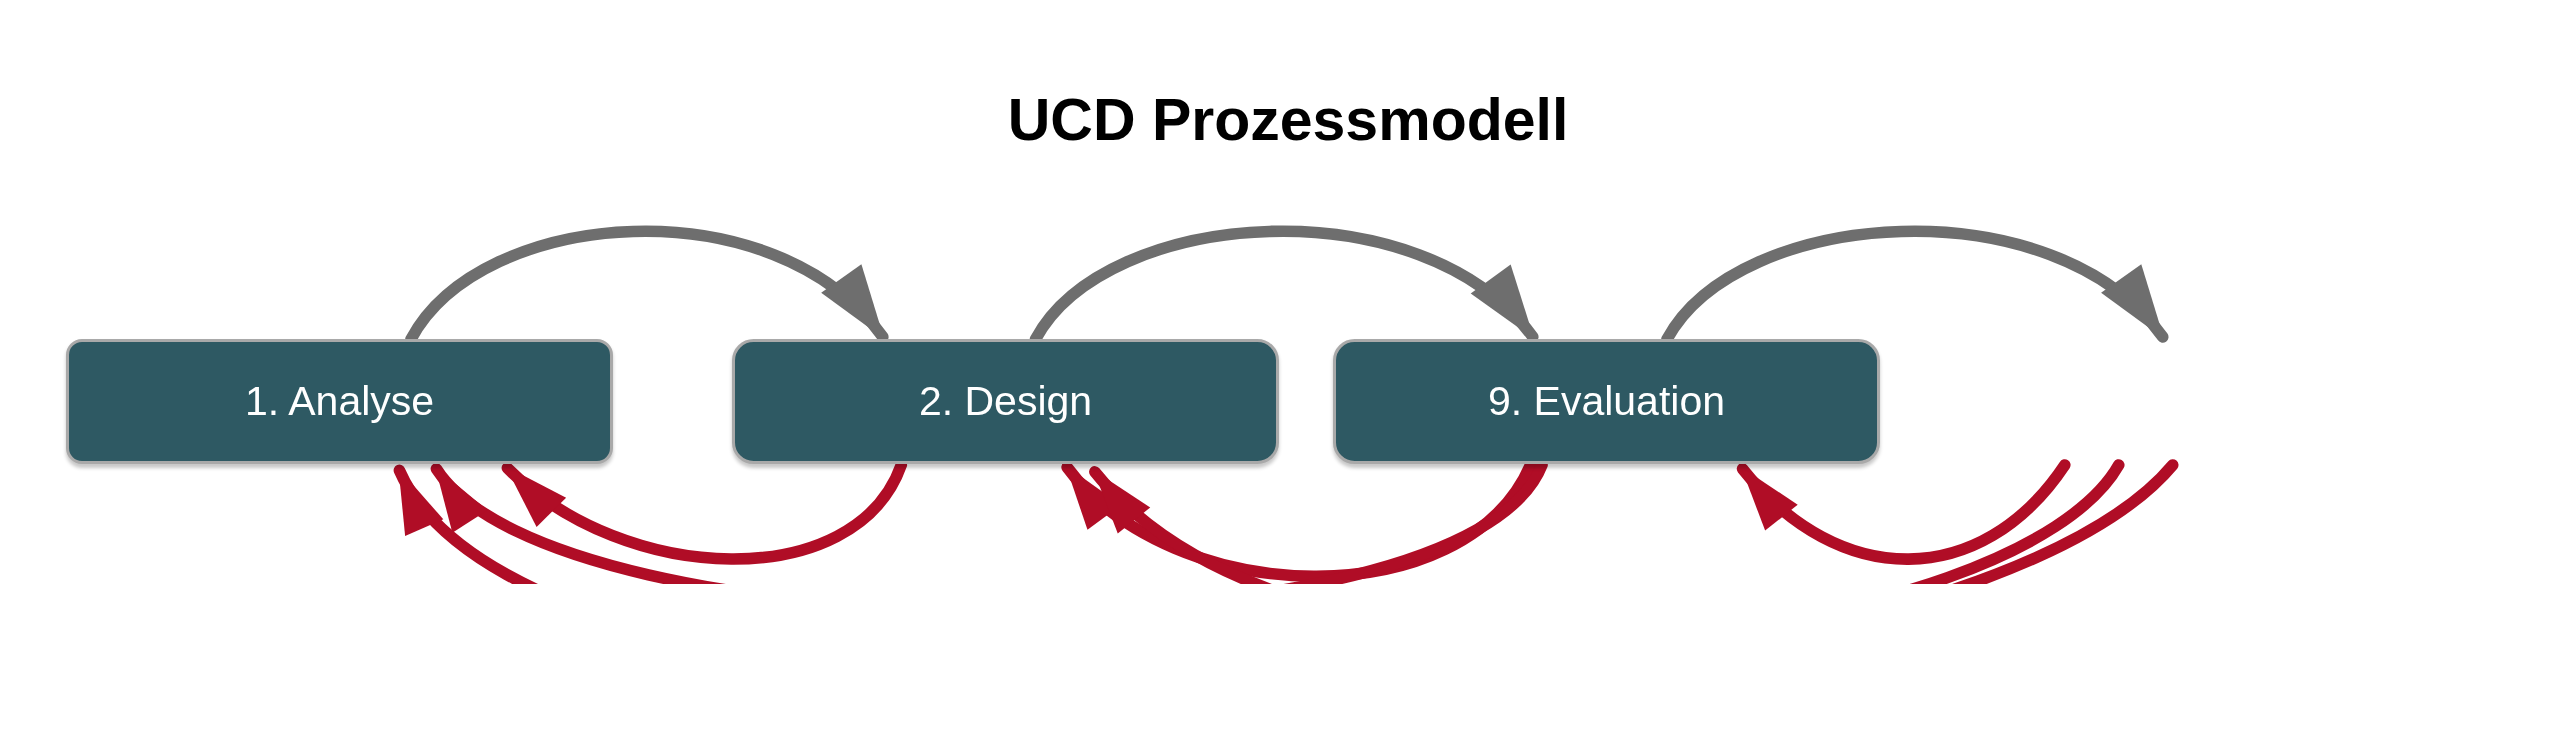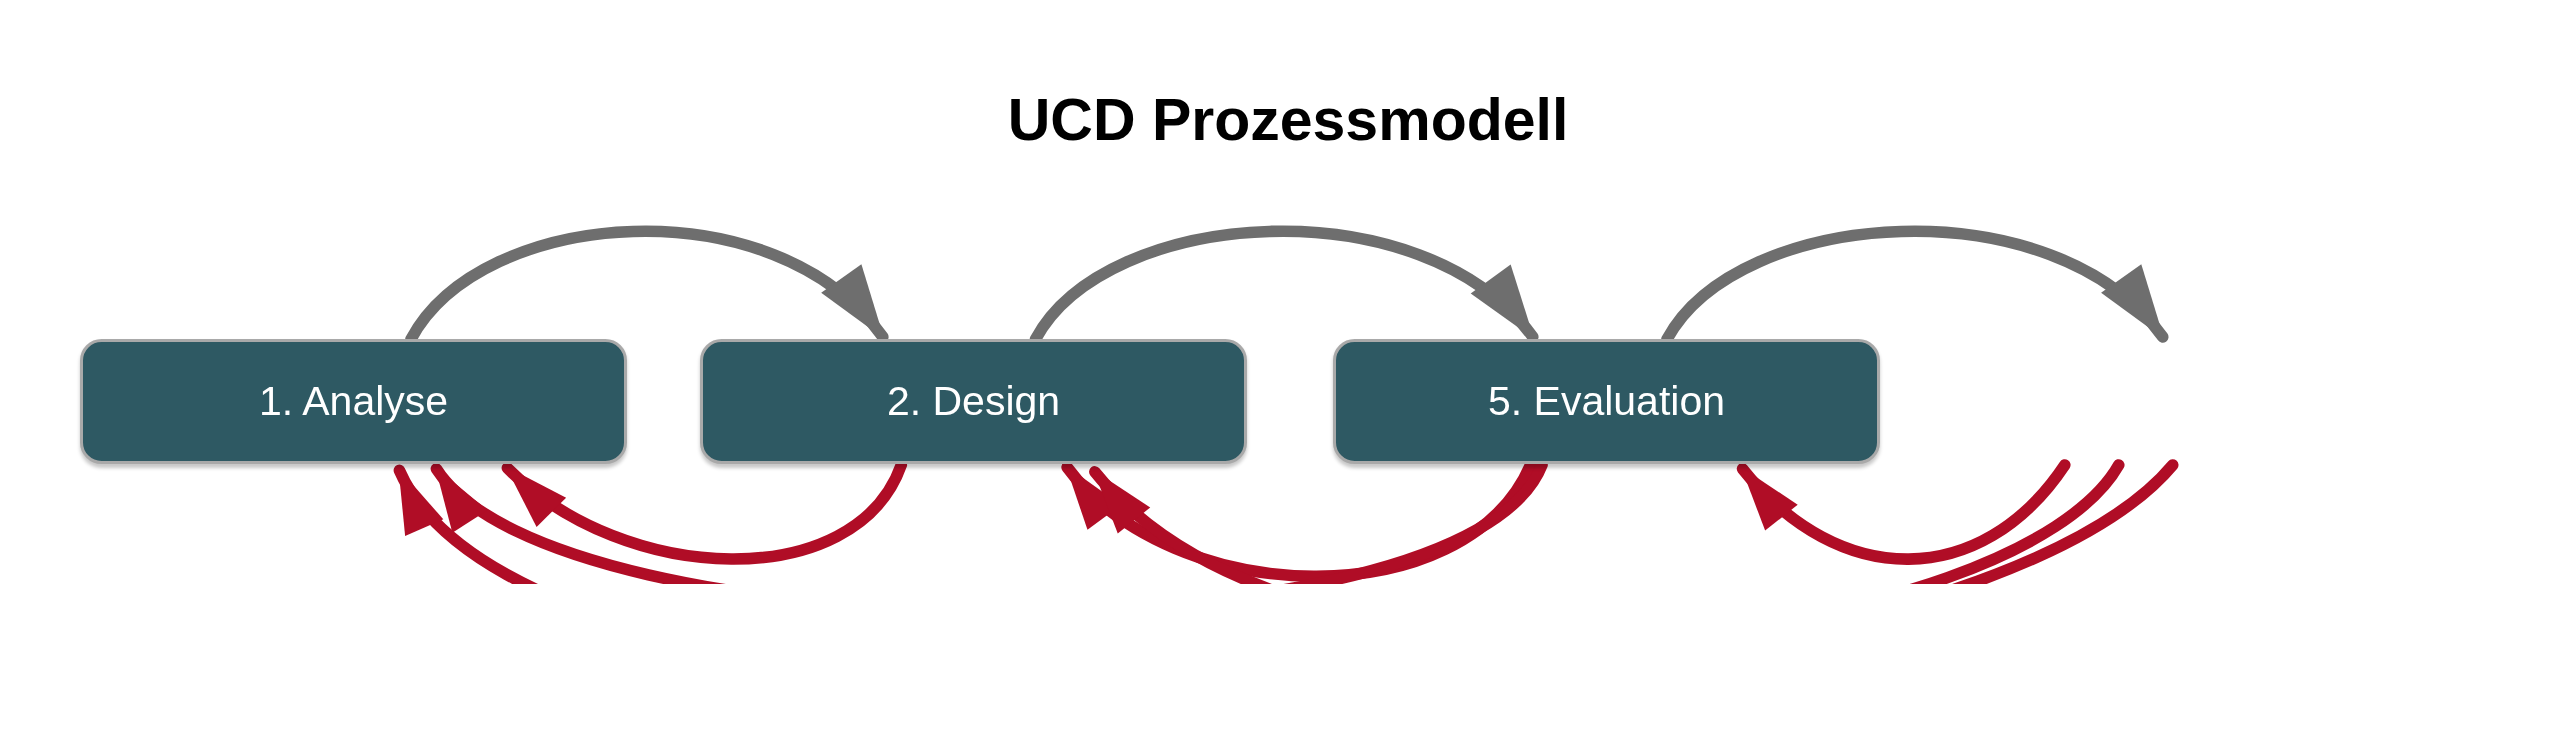--- a/index.html
+++ b/index.html
@@ -44,22 +44,22 @@
     top:339px;
     width:547px;height:125px;
     box-sizing:border-box;
     background:var(--c-box);
     border:3.9px solid var(--c-border);
     border-radius:21.6px;
     display:flex;align-items:center;justify-content:center;
     z-index:2;
     box-shadow:0 3.1px 3.9px rgba(0,0,0,0.22);
   }
-  .b1{left:80px;}
-  .b2{left:700px;text-align:right;}
+  .b1{left:66px;border-radius:16px;}
+  .b2{left:732px;text-align:right;}
   .b3{left:1333px;}
   .b4{left:1966px;}
   .box .label{
     color:var(--c-label);
     font-size:41px;
     font-weight:400;
     line-height:1;
     white-space:nowrap;
   }
 </style>
@@ -91,17 +91,17 @@
       <path d="M 2818,603 C 2520,960 700,1030 518,610" class="arrow backward" marker-end="url(#head-backward)"></path>
     </svg>
 
   <div class="box b1">
     <span class="label">1. Analyse</span>
   </div>
   <div class="box b2">
     <span class="label">2. Design</span>
   </div>
   <div class="box b3">
-    <span class="label">5. Evaluation</span>
+    <span class="label">9. Evaluation</span>
   </div>
 
 </div>
 
 
 </body></html>

